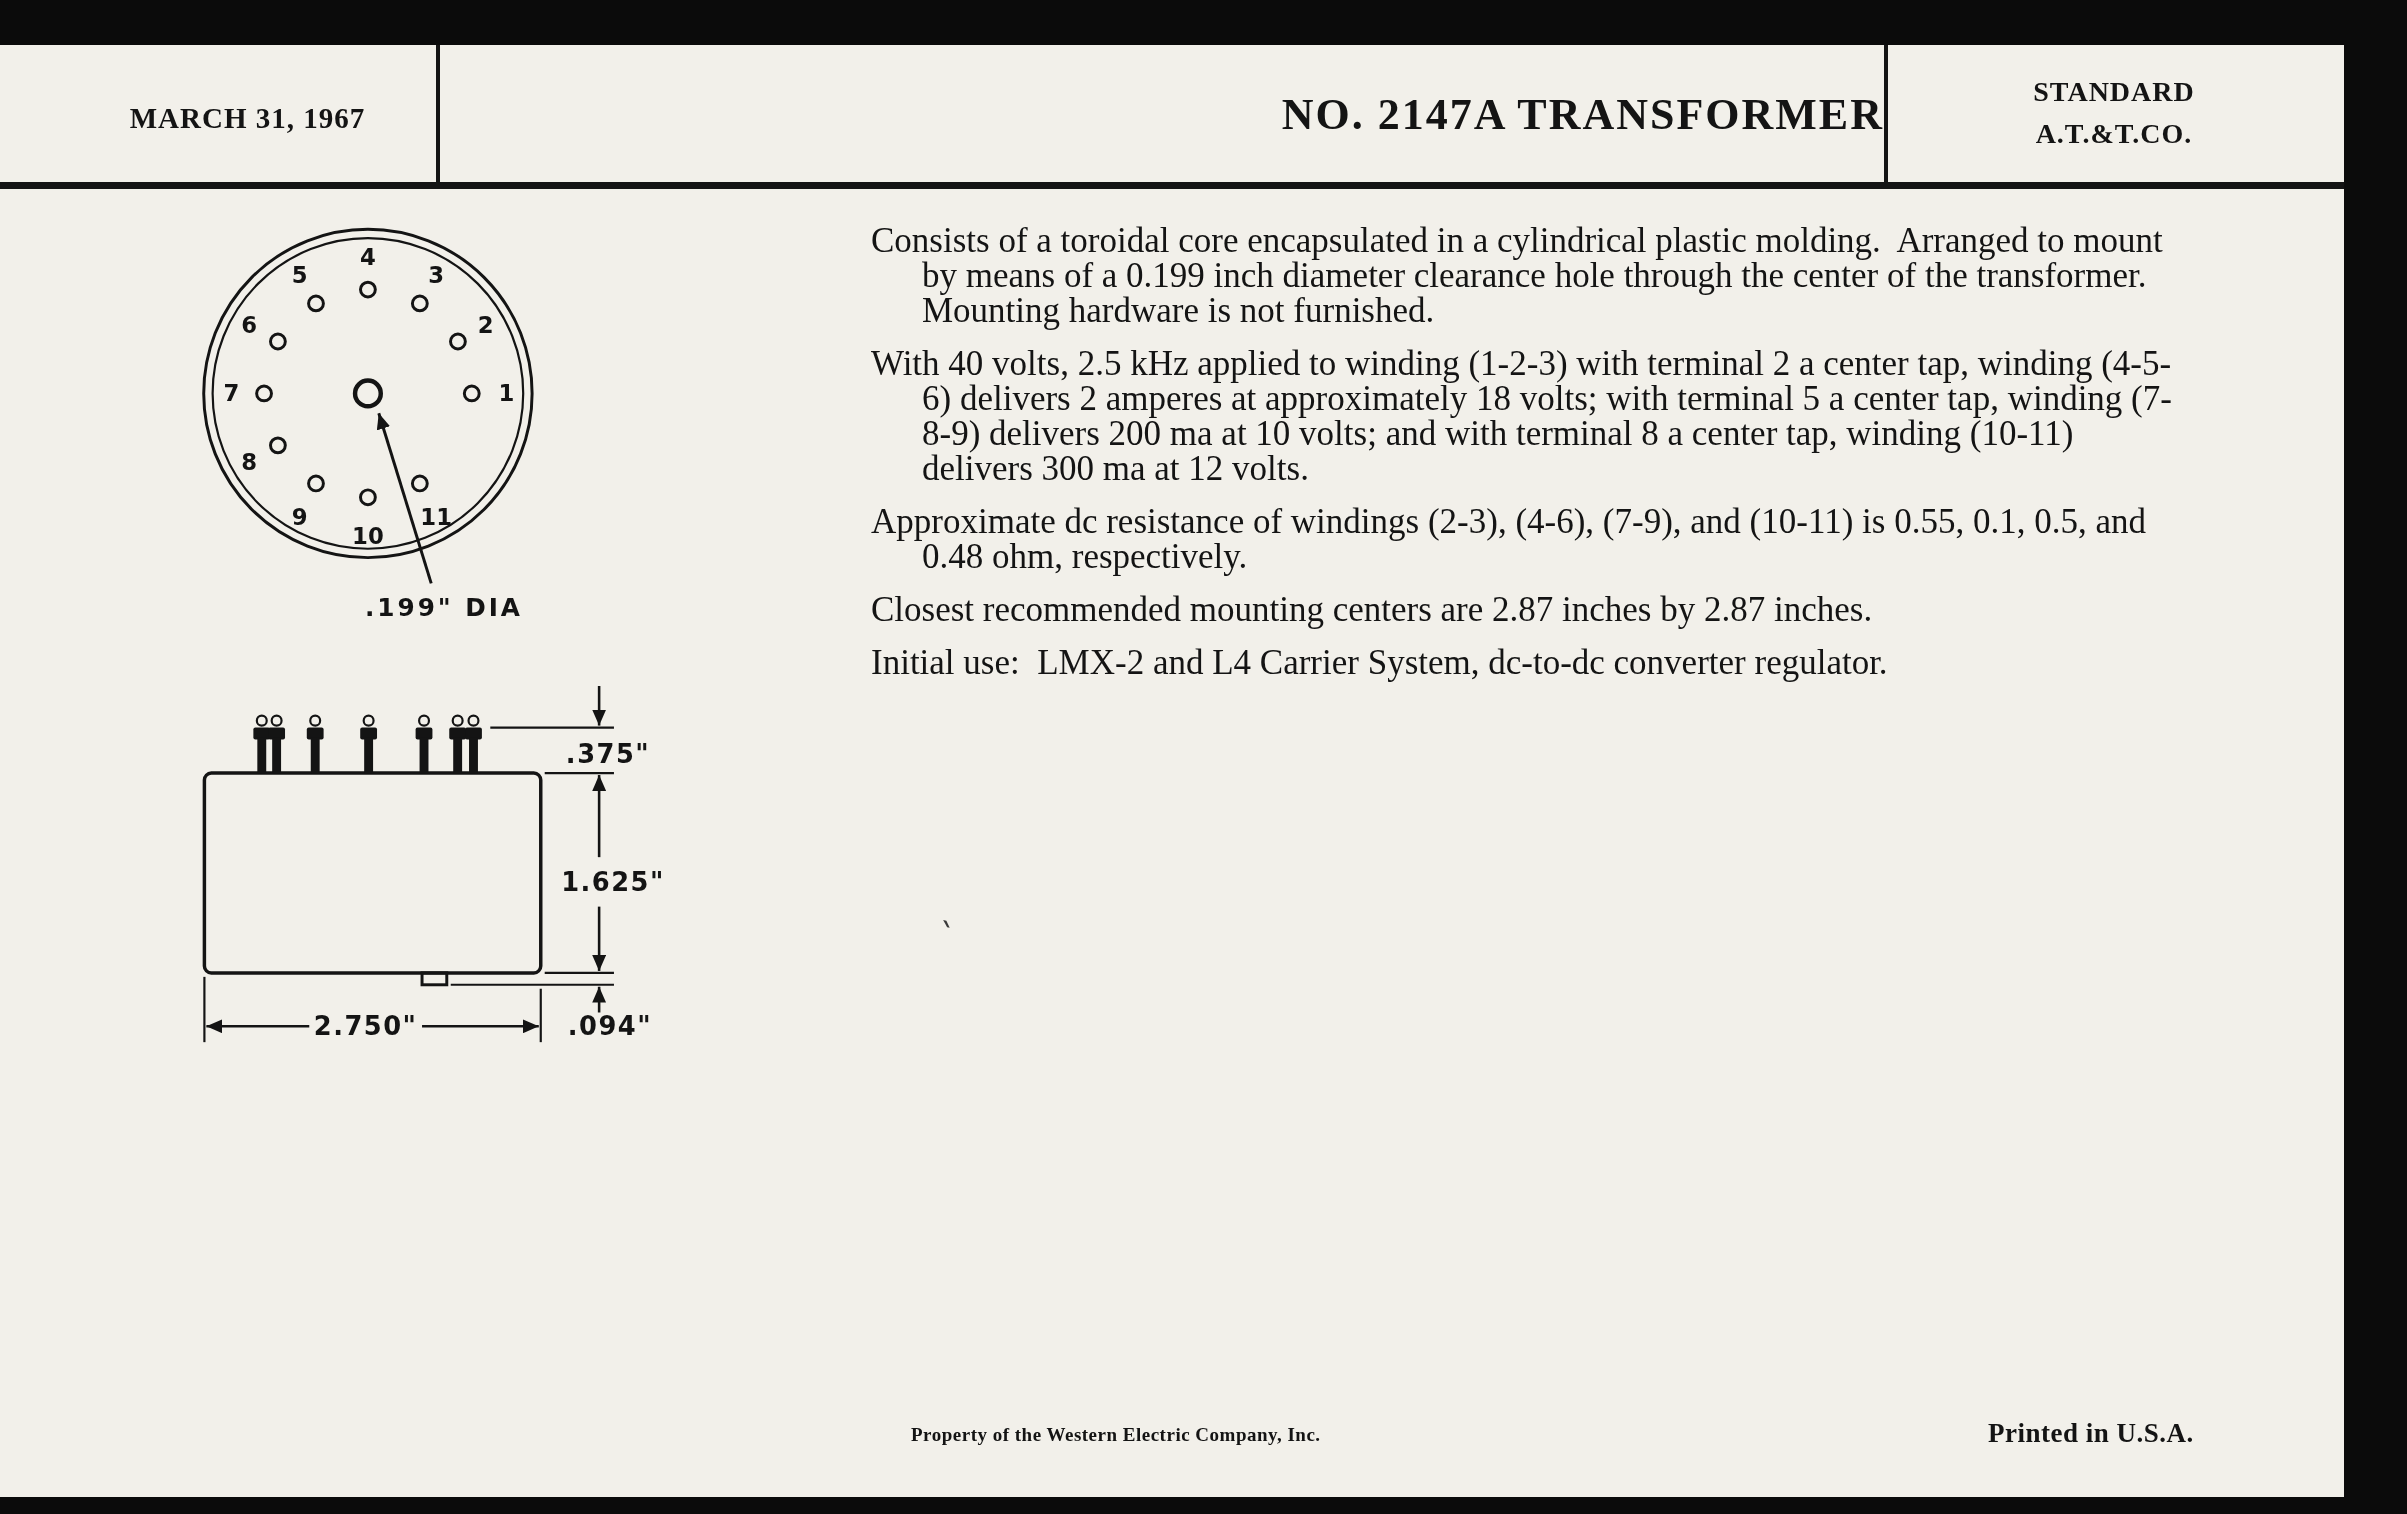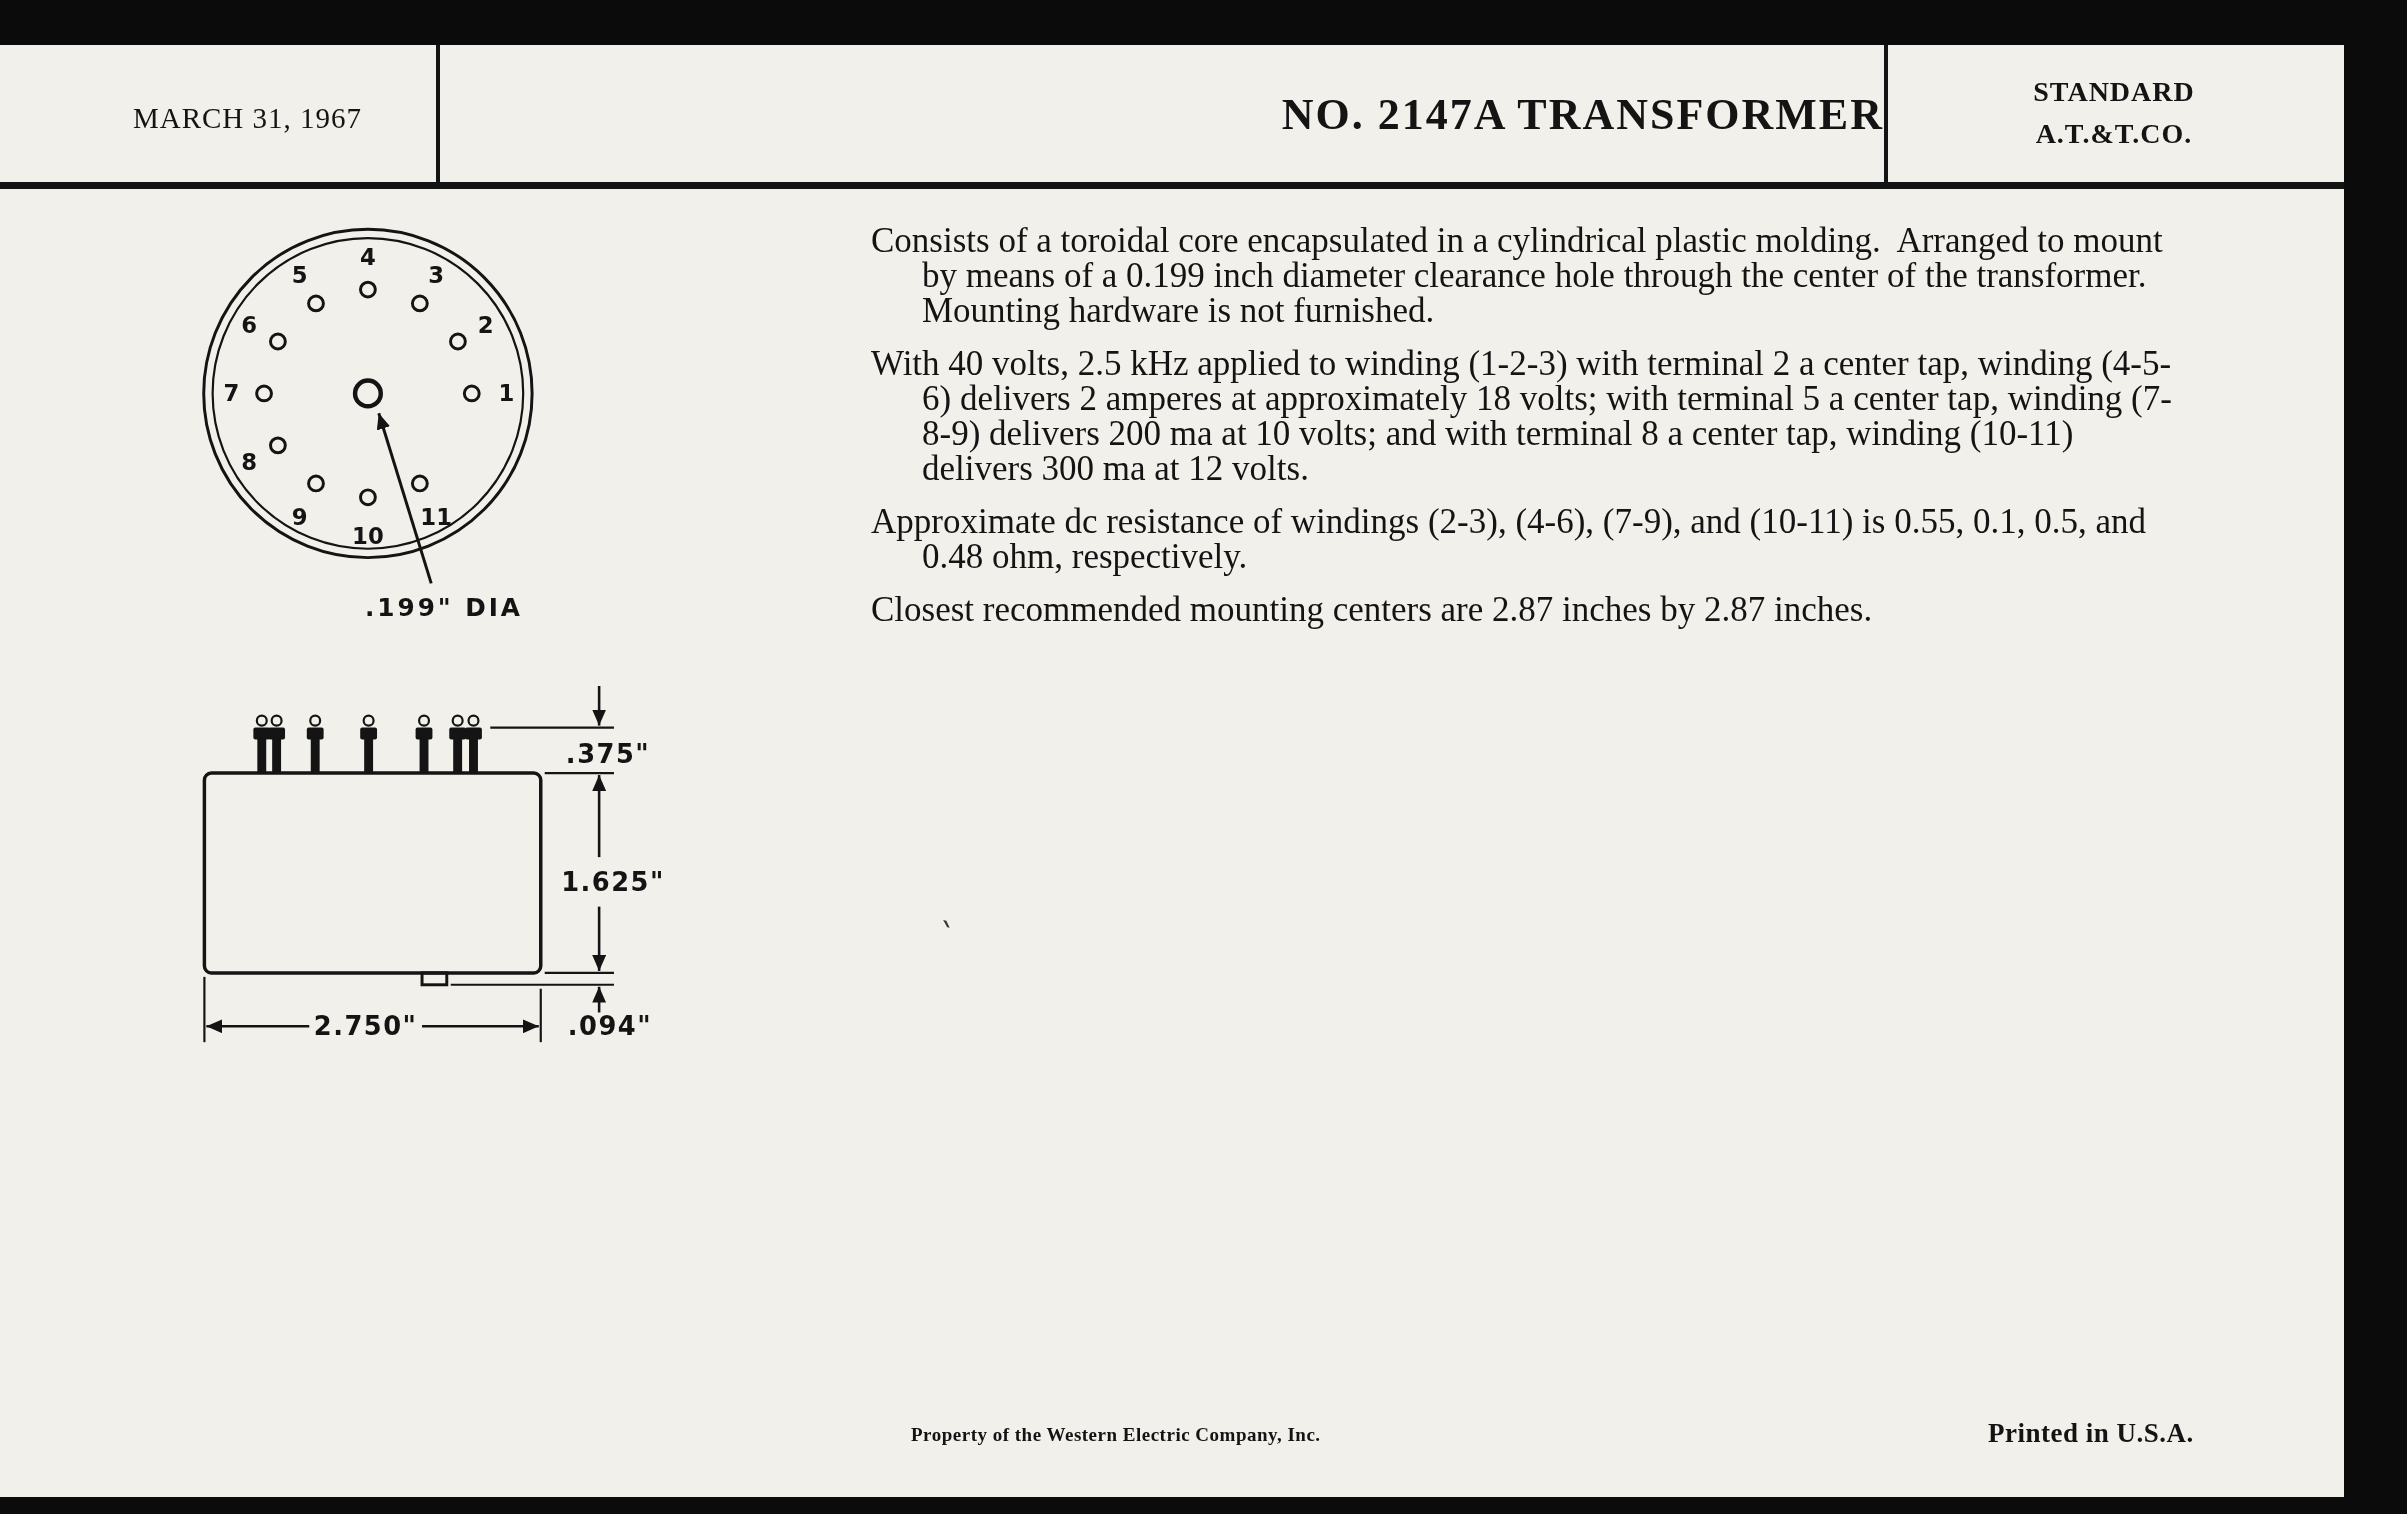--- a/index.html
+++ b/index.html
@@ -29,21 +29,21 @@
   }
 
   
   .vline { position: absolute; top: 0; width: 4px; height: 137px; background: #141414; }
   .vline-left  { left: 436px; }
   .vline-right { left: 1884px; }
   .rule { position: absolute; top: 137px; left: 0; width: 2344px; height: 7px; background: #141414; }
 
   .hdr-date {
     position: absolute; left: 0; top: 57px; width: 495px;
-    text-align: center; font-size: 29px; font-weight: normal; letter-spacing: 1px;
+    text-align: center; font-size: 29px; font-weight: bold; letter-spacing: 1px;
   }
   .hdr-title {
     position: absolute; left: 436px; top: 44px; width: 1448px;
     text-align: right; font-size: 44px; font-weight: bold; letter-spacing: 2px;
   }
   .hdr-standard {
     position: absolute; left: 1884px; top: 26px; width: 460px;
     text-align: center; font-size: 28px; font-weight: bold; line-height: 42px; letter-spacing: 1px;
   }
 
@@ -235,20 +235,21 @@
           <text x="466" y="365">.094"</text>
         </g>
       </svg>
     </div>
 
     <div class="text-col">
       <p class="para">Consists of a toroidal core encapsulated in a cylindrical plastic molding.  Arranged to mount by means of a 0.199 inch diameter clearance hole through the center of the transformer.   Mounting hardware is not furnished.</p>
       <p class="para">With 40 volts, 2.5 kHz applied to winding (1-2-3) with terminal 2 a center tap, winding (4-5-6) delivers 2 amperes at approximately 18 volts; with terminal 5 a center tap, winding (7-8-9) delivers 200 ma at 10 volts; and with terminal 8 a center tap, winding (10-11) delivers 300 ma at 12 volts.</p>
       <p class="para">Approximate dc resistance of windings (2-3), (4-6), (7-9), and (10-11) is 0.55, 0.1, 0.5, and 0.48 ohm, respectively.</p>
       <p class="para">Closest recommended mounting centers are 2.87 inches by 2.87 inches.</p>
+      <p class="para">Initial use:  LMX-2 and L4 Carrier System, dc-to-dc converter regulator.</p>
     </div>
 
     <span class="scan-mark">`</span>
 
     <div class="foot-property">Property of the Western Electric Company, Inc.</div>
     <div class="foot-printed">Printed in U.S.A.</div>
 
   </div>
 </div>
 

